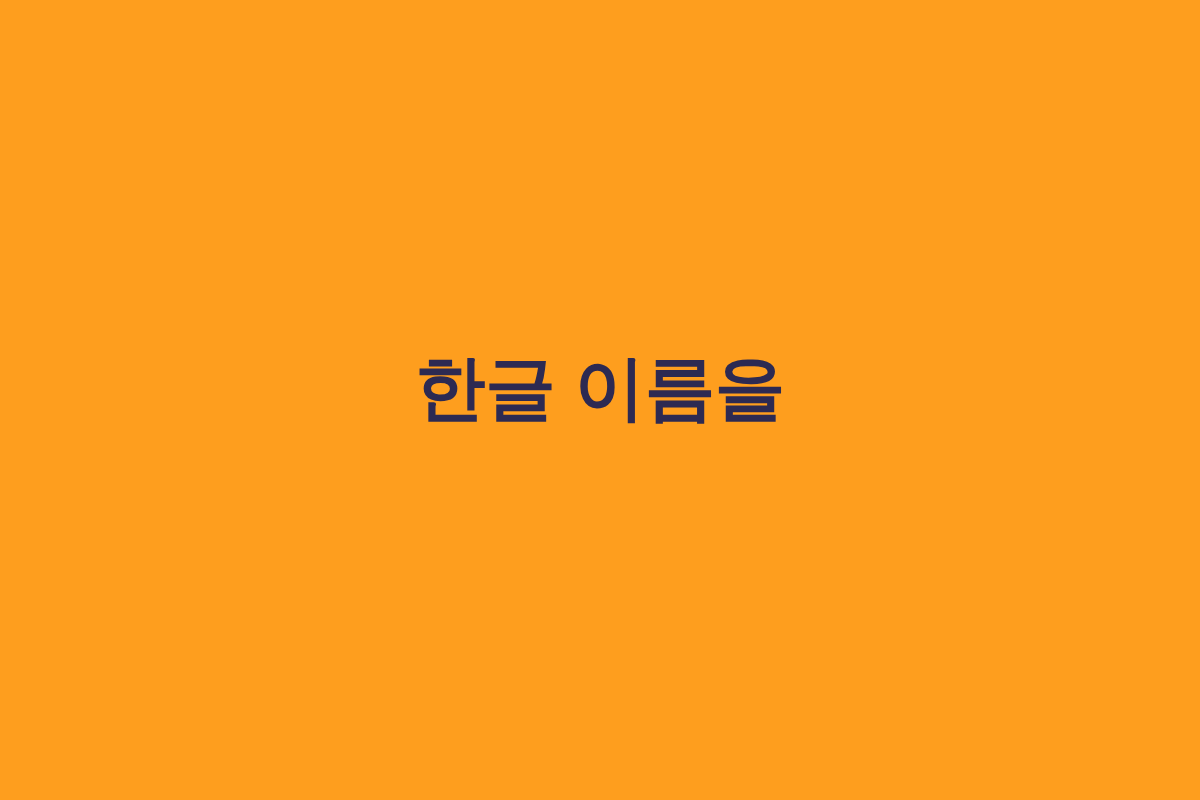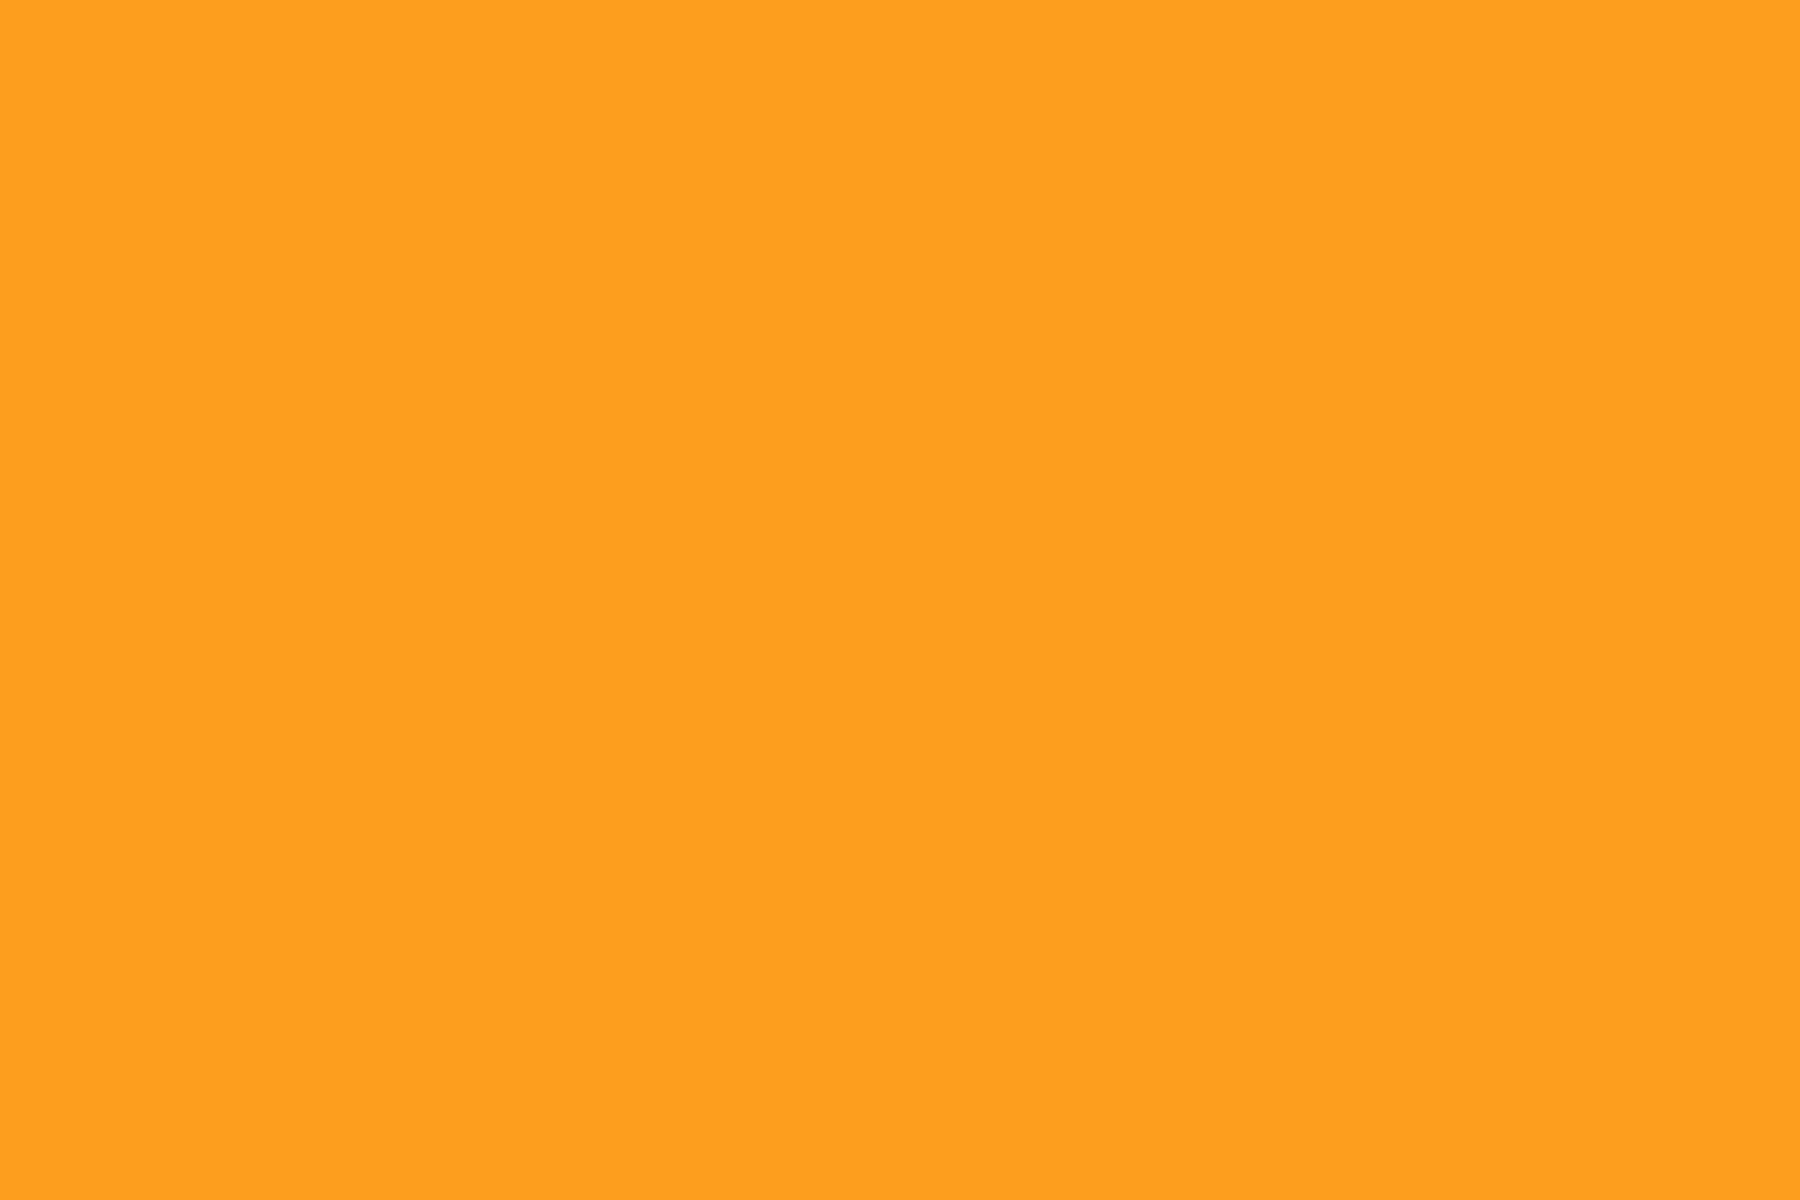--- a/index.html
+++ b/index.html
@@ -56,17 +56,18 @@
     font-size: 136px;
   }
 </style>
 </head>
 <body>
 
 <div class="title-card" style="background: rgb(254, 158, 30);">
 
   <div class="headline">
 
+    <span class="headline-line headline-line--one" style="color: rgb(45, 42, 82); font-size: 70.4933px;">한글 이름을</span>
 
 
   </div>
 
 </div>
 
 </body></html>

